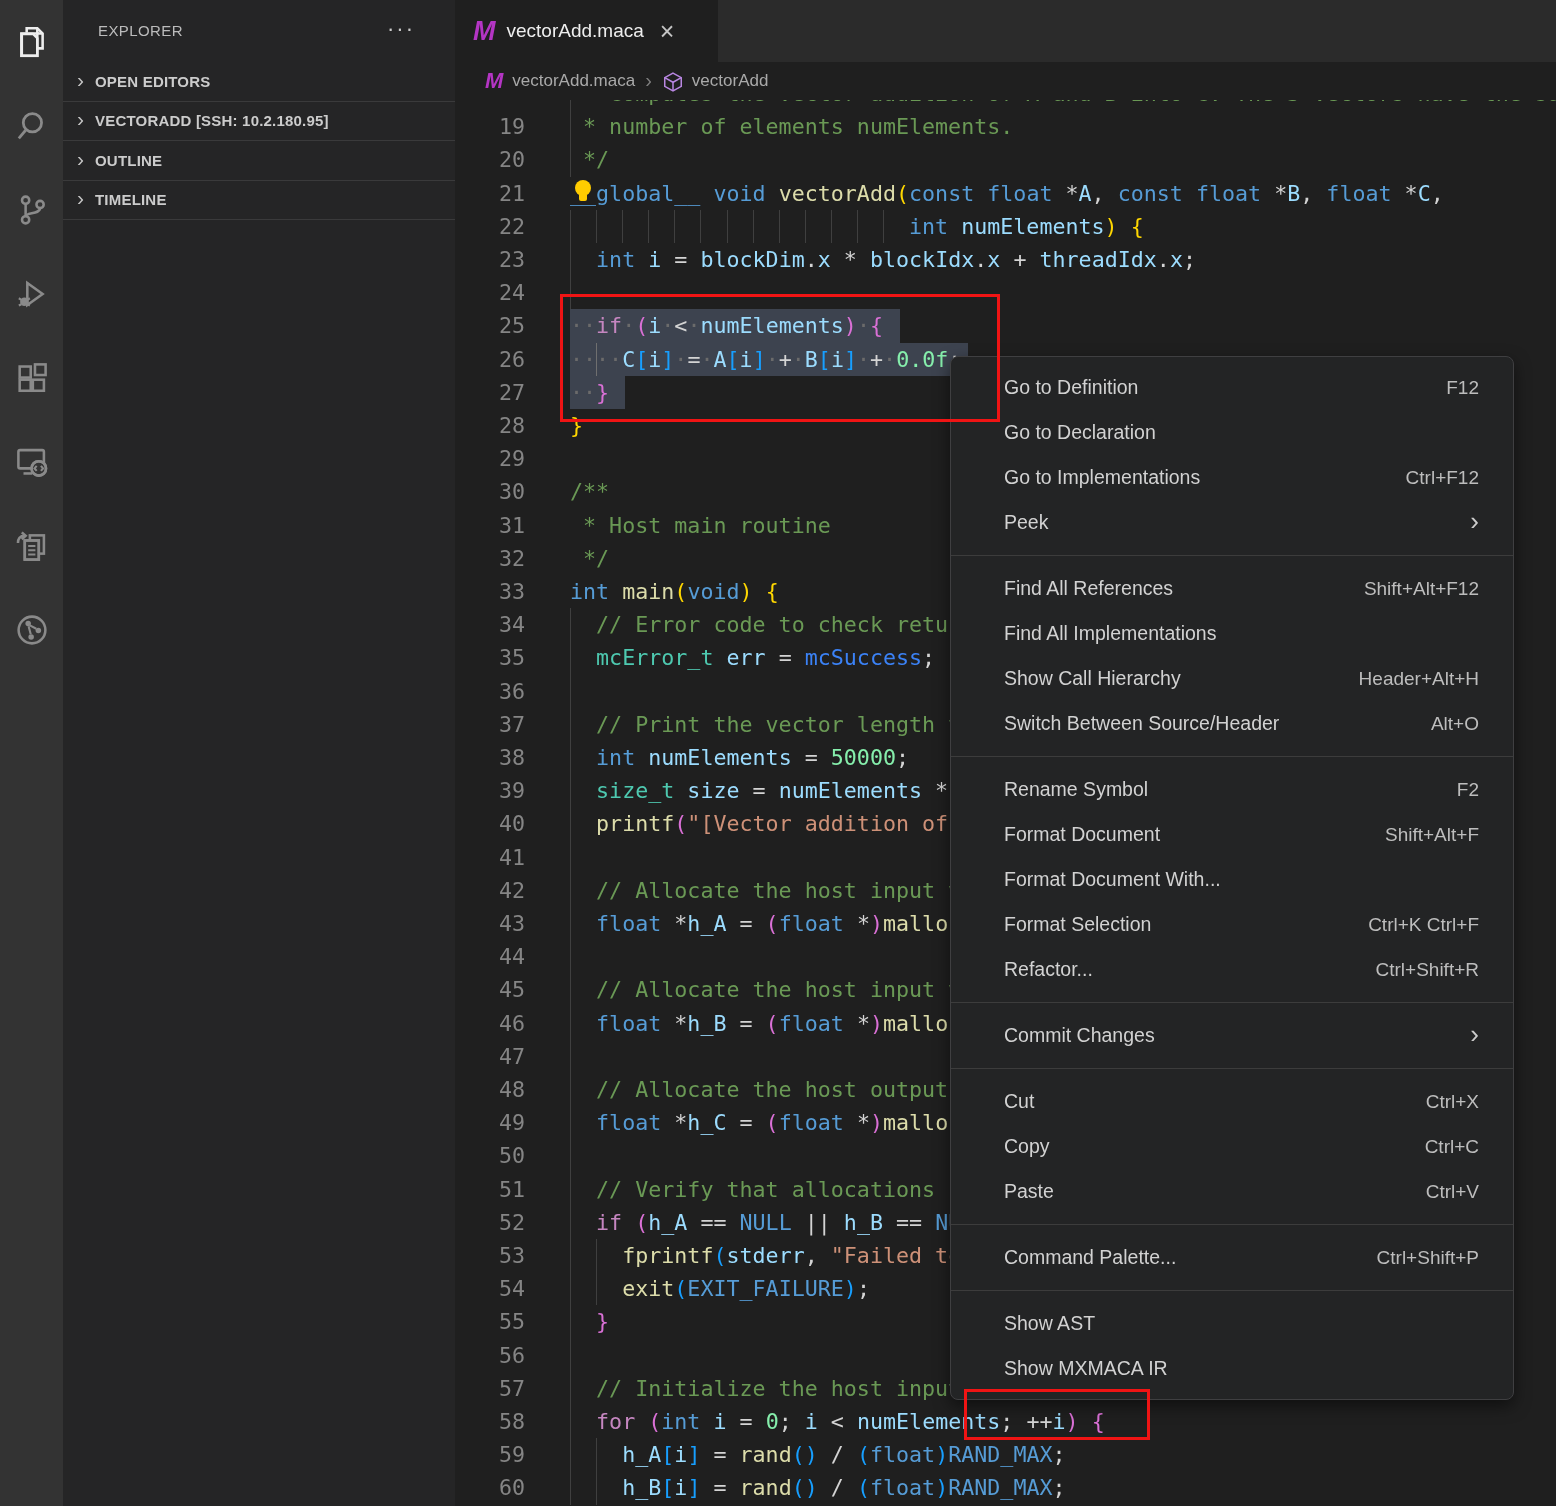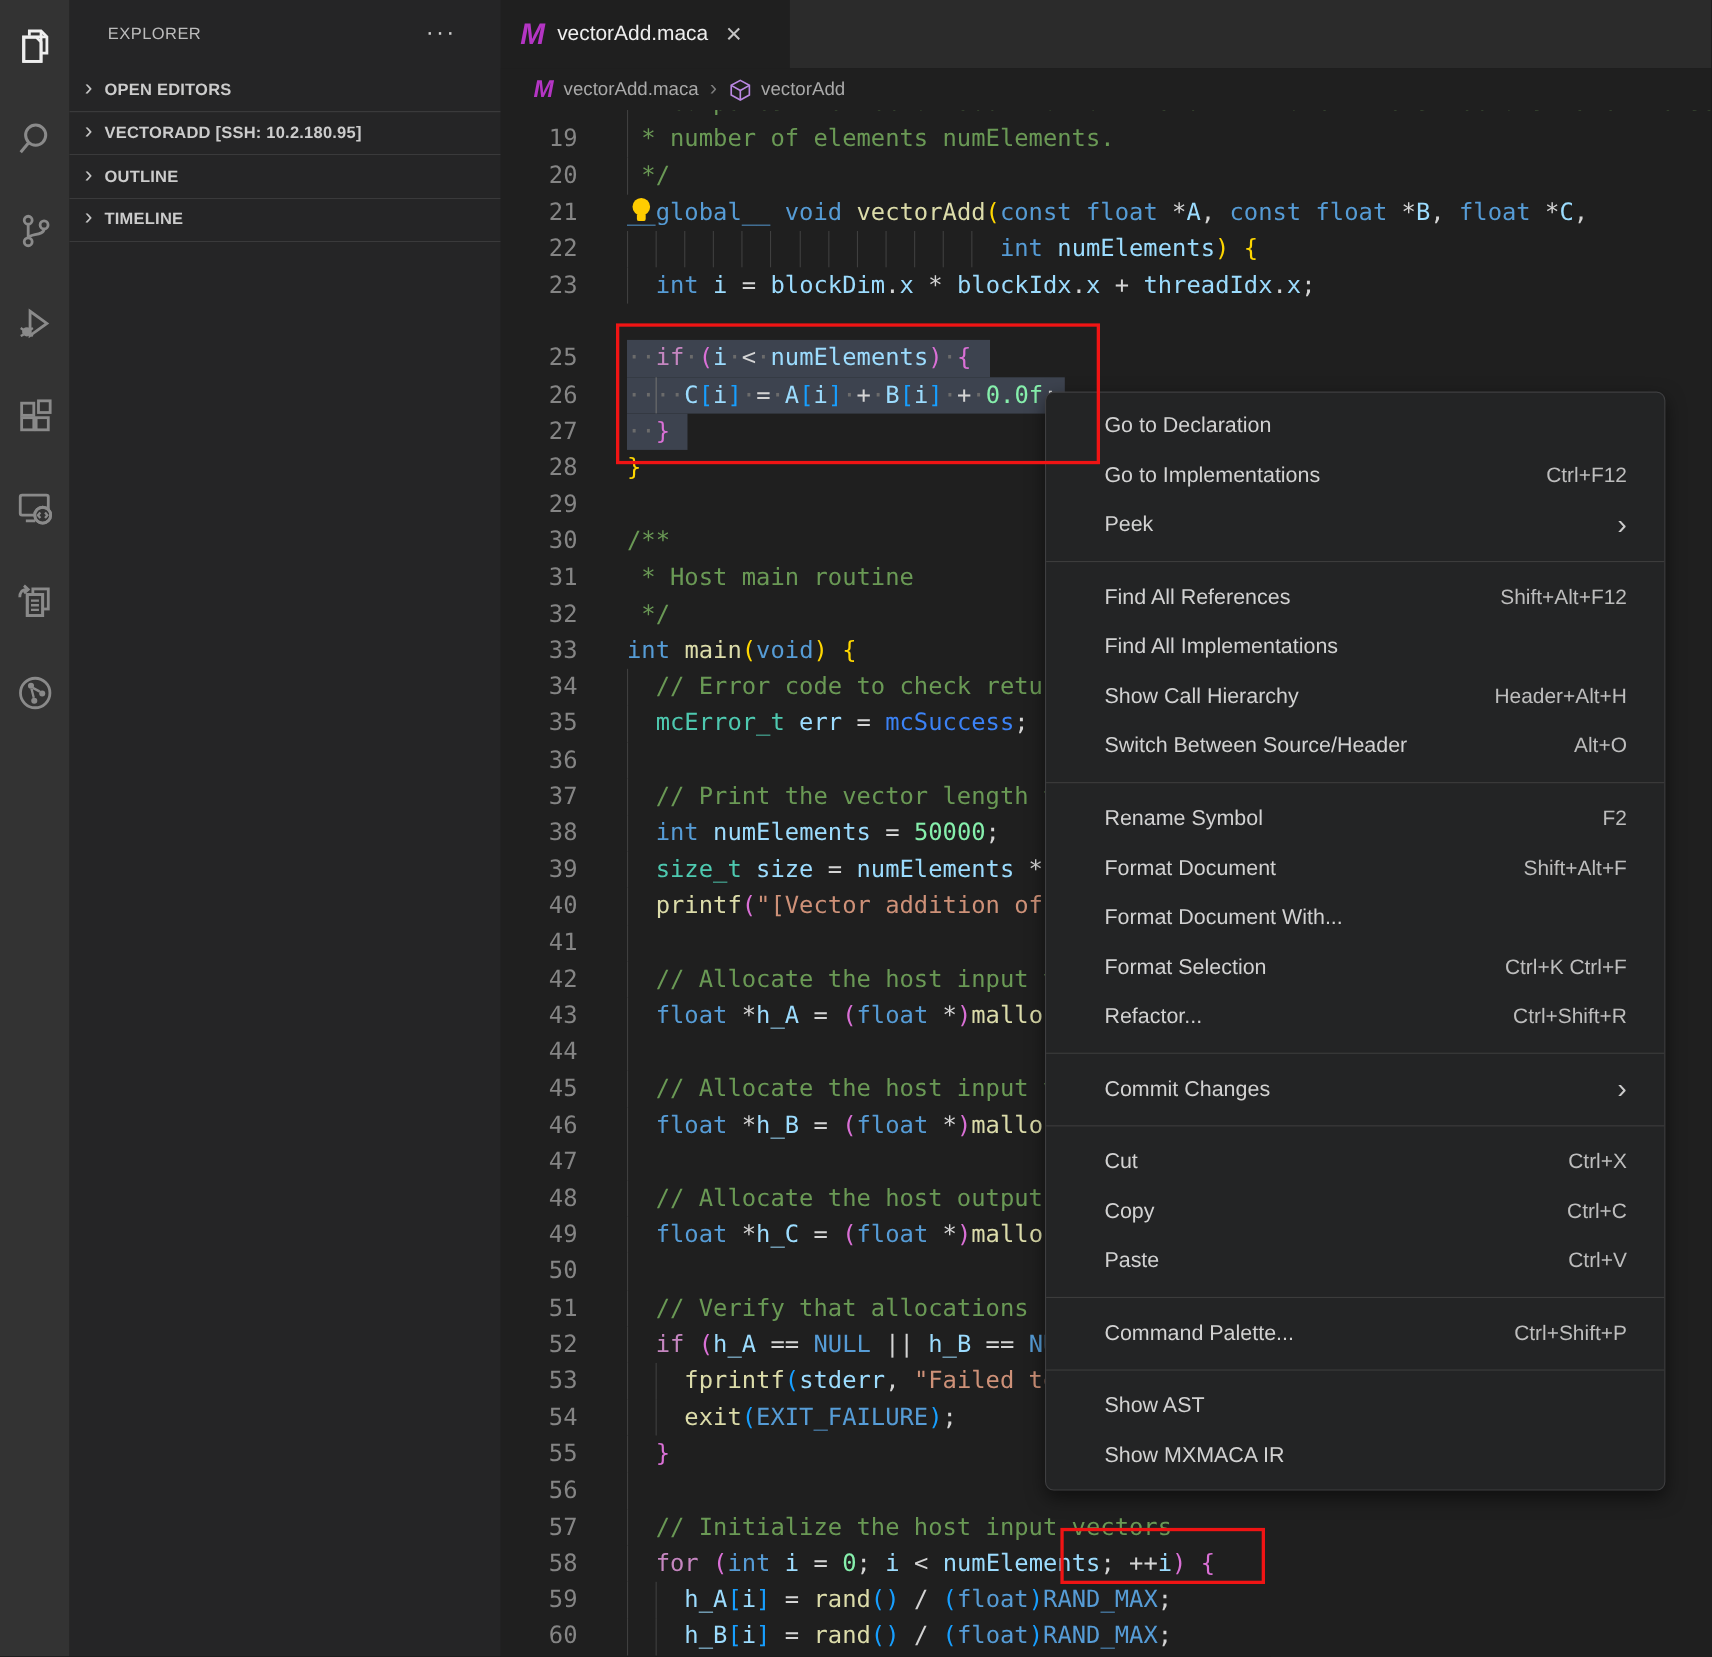--- a/index.html
+++ b/index.html
@@ -213,20 +213,25 @@
           <div class="guide" style="left: 401.99px;"></div>
           <div class="guide" style="left: 428.08px;"></div>
           <span class="ln">22</span>
           <span class="src"><span class="tk-o">                          </span><span class="tk-k">int</span><span class="tk-o"> </span><span class="tk-v">numElements</span><span class="tk-b1">)</span><span class="tk-o"> </span><span class="tk-b1">{</span></span>
         </div>
         <div class="row" style="top: 143px;">
           <div class="guide" style="left: 115px;"></div>
           <span class="ln">23</span>
           <span class="src"><span class="tk-o">  </span><span class="tk-k">int</span><span class="tk-o"> </span><span class="tk-v">i</span><span class="tk-o"> = </span><span class="tk-v">blockDim</span><span class="tk-o">.</span><span class="tk-v">x</span><span class="tk-o"> * </span><span class="tk-v">blockIdx</span><span class="tk-o">.</span><span class="tk-v">x</span><span class="tk-o"> + </span><span class="tk-v">threadIdx</span><span class="tk-o">.</span><span class="tk-v">x</span><span class="tk-o">;</span></span>
         </div>
+        <div class="row" style="top: 176.2px;">
+          <div class="guide" style="left: 115px;"></div>
+          <span class="ln">24</span>
+          <span class="src"></span>
+        </div>
         <div class="row has-sel" style="top: 209.4px;">
           <div class="sel" style="width: 330px;"></div>
           <span class="ln">25</span>
           <span class="src"><span class="tk-ws">··</span><span class="tk-kc">if</span><span class="tk-ws">·</span><span class="tk-b2">(</span><span class="tk-v">i</span><span class="tk-ws">·</span><span class="tk-o">&lt;</span><span class="tk-ws">·</span><span class="tk-v">numElements</span><span class="tk-b2">)</span><span class="tk-ws">·</span><span class="tk-b2">{</span></span>
         </div>
         <div class="row has-sel" style="top: 242.6px;">
           <div class="sel" style="width: 398px;"></div>
           <div class="guide" style="left: 141.09px;"></div>
           <span class="ln">26</span>
           <span class="src"><span class="tk-ws">····</span><span class="tk-v">C</span><span class="tk-b3">[</span><span class="tk-v">i</span><span class="tk-b3">]</span><span class="tk-ws">·</span><span class="tk-o">=</span><span class="tk-ws">·</span><span class="tk-v">A</span><span class="tk-b3">[</span><span class="tk-v">i</span><span class="tk-b3">]</span><span class="tk-ws">·</span><span class="tk-o">+</span><span class="tk-ws">·</span><span class="tk-v">B</span><span class="tk-b3">[</span><span class="tk-v">i</span><span class="tk-b3">]</span><span class="tk-ws">·</span><span class="tk-o">+</span><span class="tk-ws">·</span><span class="tk-n">0.0f</span><span class="tk-o">;</span></span>
@@ -398,20 +403,24 @@
           <div class="guide" style="left: 141.09px;"></div>
           <span class="ln">60</span>
           <span class="src"><span class="tk-o">    </span><span class="tk-v">h_B</span><span class="tk-b3">[</span><span class="tk-v">i</span><span class="tk-b3">]</span><span class="tk-o"> = </span><span class="tk-fn">rand</span><span class="tk-b3">(</span><span class="tk-b3">)</span><span class="tk-o"> / </span><span class="tk-b3">(</span><span class="tk-k">float</span><span class="tk-b3">)</span><span class="tk-k">RAND_MAX</span><span class="tk-o">;</span></span>
         </div>
       </div>
     <div class="bulb"></div>
   </div>
 
   <div class="menu" id="ctx-menu">
       <div class="mi">
+        <span>Go to Definition</span>
+        <span class="key">F12</span>
+      </div>
+      <div class="mi">
         <span>Go to Declaration</span>
         <span class="key"></span>
       </div>
       <div class="mi">
         <span>Go to Implementations</span>
         <span class="key">Ctrl+F12</span>
       </div>
       <div class="mi">
         <span>Peek</span>
         <span class="sub">›</span>

